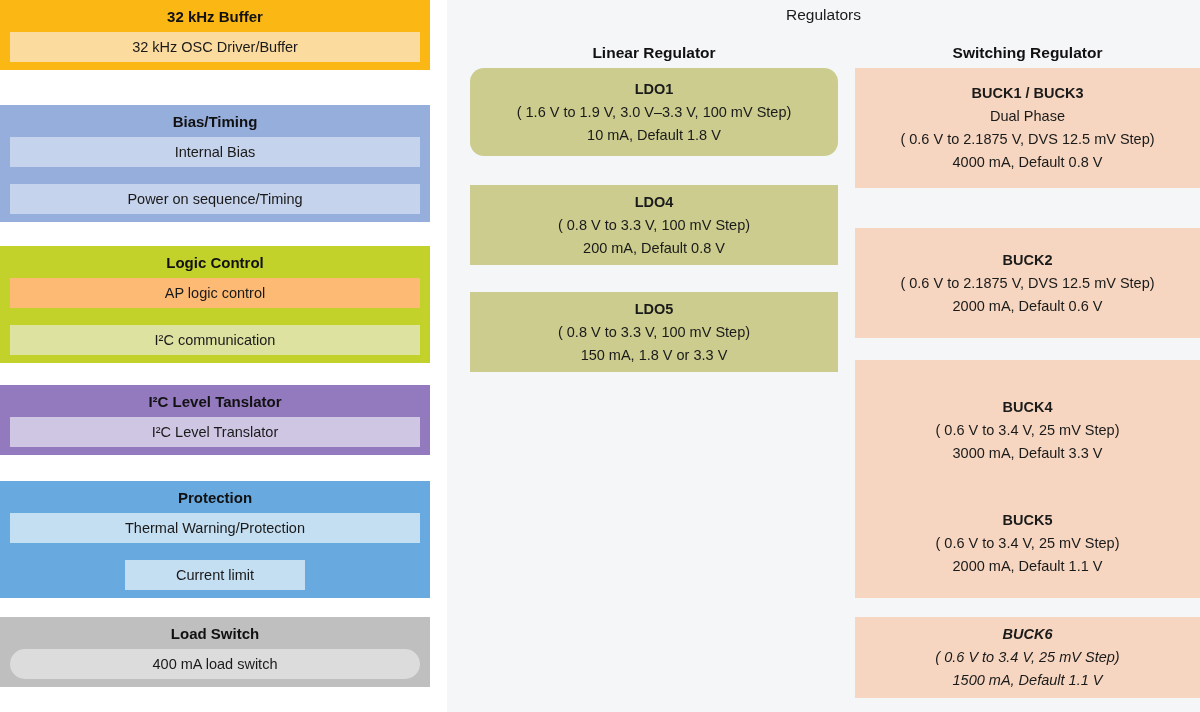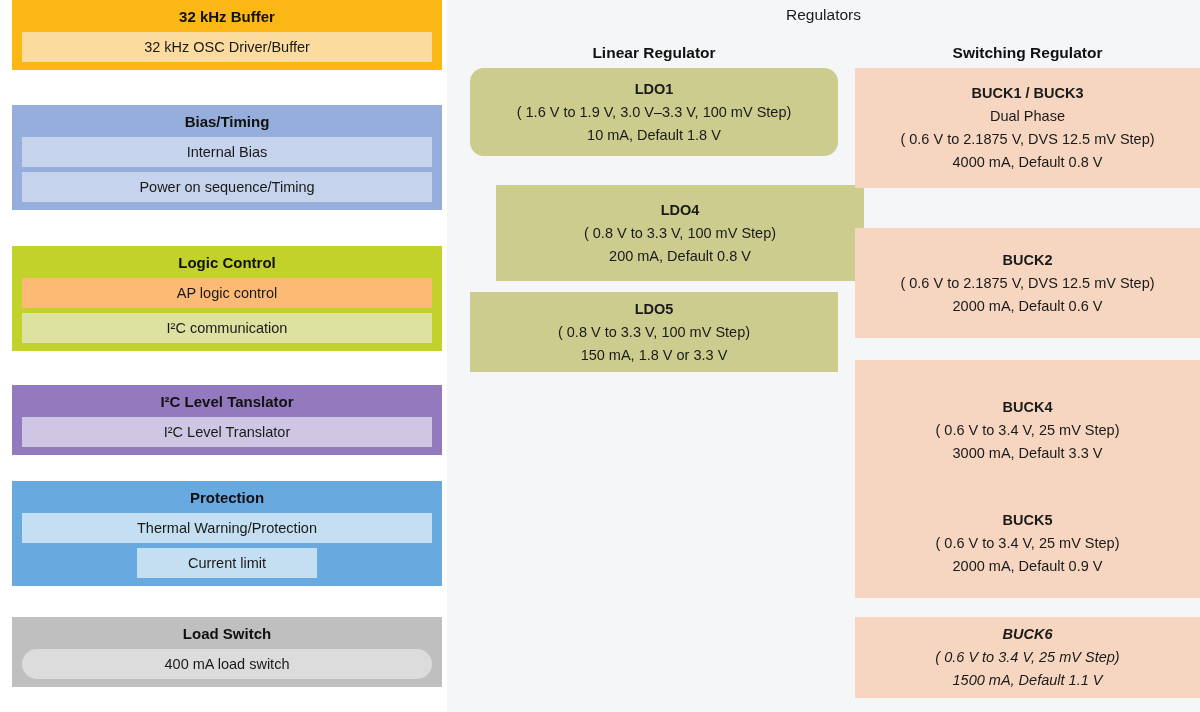--- a/index.html
+++ b/index.html
@@ -16,21 +16,21 @@
   }
   #root {
     position: relative;
     width: 1200px;
     height: 712px;
   }
 
   
   #left-panel {
     position: absolute;
-    left: 12px;
+    left: 0;
     top: 0;
     width: 440px;
     height: 672px;
     background: #ffffff;
   }
   .fn-block {
     position: absolute;
     left: 0;
     width: 430px;
     box-sizing: border-box;
@@ -43,21 +43,21 @@
     line-height: 22px;
     color: #111111;
     padding: 2px 0 4px 0;
   }
   .fn-sub {
     text-align: center;
     font-size: 14.5px;
     line-height: 30px;
     height: 30px;
     color: #1a1a1a;
-    margin-bottom: 5px;
+    margin-bottom: 17px;
   }
   .fn-sub:last-child { margin-bottom: 0; }
 
   
   #right-panel {
     position: absolute;
     left: 447px;
     top: 0;
     width: 753px;
     height: 712px;
@@ -137,21 +137,21 @@
   <div id="right-panel">
     <div id="regulators-title">Regulators</div>
     <div id="linear-title" class="col-title">Linear Regulator</div>
     <div id="switching-title" class="col-title">Switching Regulator</div>
     <div id="ldo-col">
         <div class="reg-box" style="top: 68px; height: 88px; border-radius: 14px;">
           <div class="bx-name">LDO1</div>
           <div>( 1.6 V to 1.9 V, 3.0 V–3.3 V, 100 mV Step)</div>
           <div>10 mA, Default 1.8 V</div>
         </div>
-        <div class="reg-box" style="top: 185px; height: 96px; margin-left: 26px;">
+        <div class="reg-box" style="top: 185px; height: 80px;">
           <div class="bx-name">LDO4</div>
           <div>( 0.8 V to 3.3 V, 100 mV Step)</div>
           <div>200 mA, Default 0.8 V</div>
         </div>
         <div class="reg-box" style="top: 292px; height: 80px;">
           <div class="bx-name">LDO5</div>
           <div>( 0.8 V to 3.3 V, 100 mV Step)</div>
           <div>150 mA, 1.8 V or 3.3 V</div>
         </div>
       </div>
@@ -168,21 +168,21 @@
           <div>2000 mA, Default 0.6 V</div>
         </div>
         <div class="reg-box" style="top: 360px; height: 140px;">
           <div class="bx-name">BUCK4</div>
           <div>( 0.6 V to 3.4 V, 25 mV Step)</div>
           <div>3000 mA, Default 3.3 V</div>
         </div>
         <div class="reg-box" style="top: 488px; height: 110px;">
           <div class="bx-name">BUCK5</div>
           <div>( 0.6 V to 3.4 V, 25 mV Step)</div>
-          <div>2000 mA, Default 0.9 V</div>
+          <div>2000 mA, Default 1.1 V</div>
         </div>
         <div class="reg-box" style="top: 617px; height: 81px; font-style: italic;">
           <div class="bx-name">BUCK6</div>
           <div>( 0.6 V to 3.4 V, 25 mV Step)</div>
           <div>1500 mA, Default 1.1 V</div>
         </div>
       </div>
   </div>
 
 </div>

